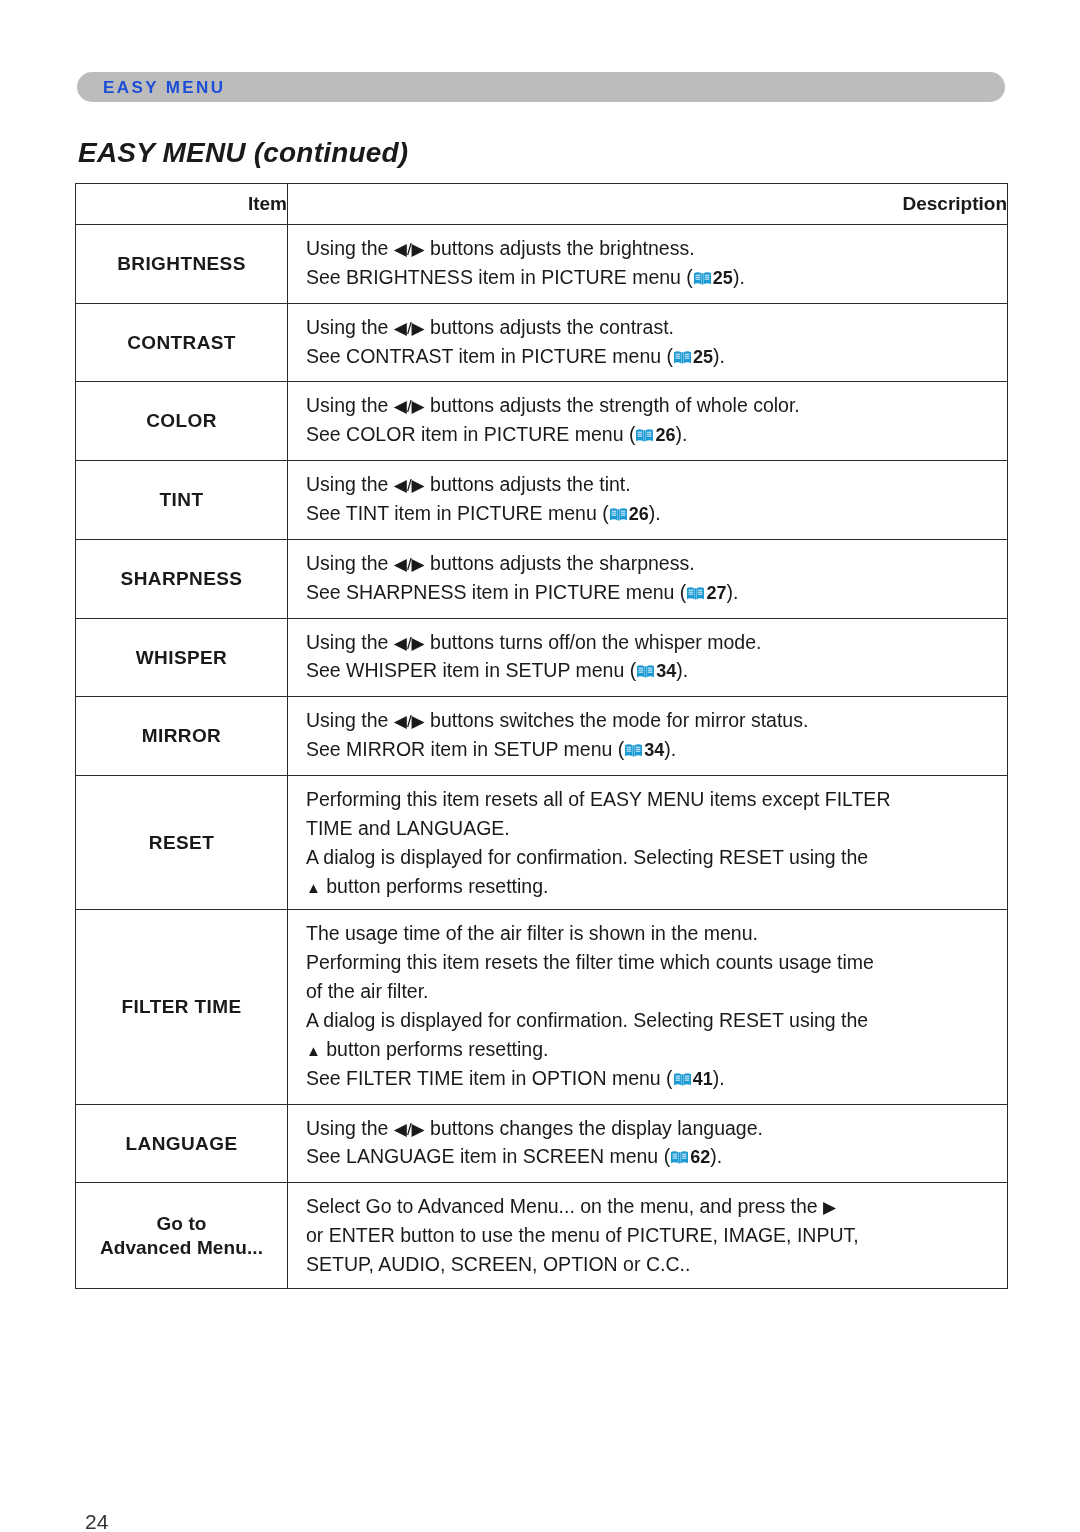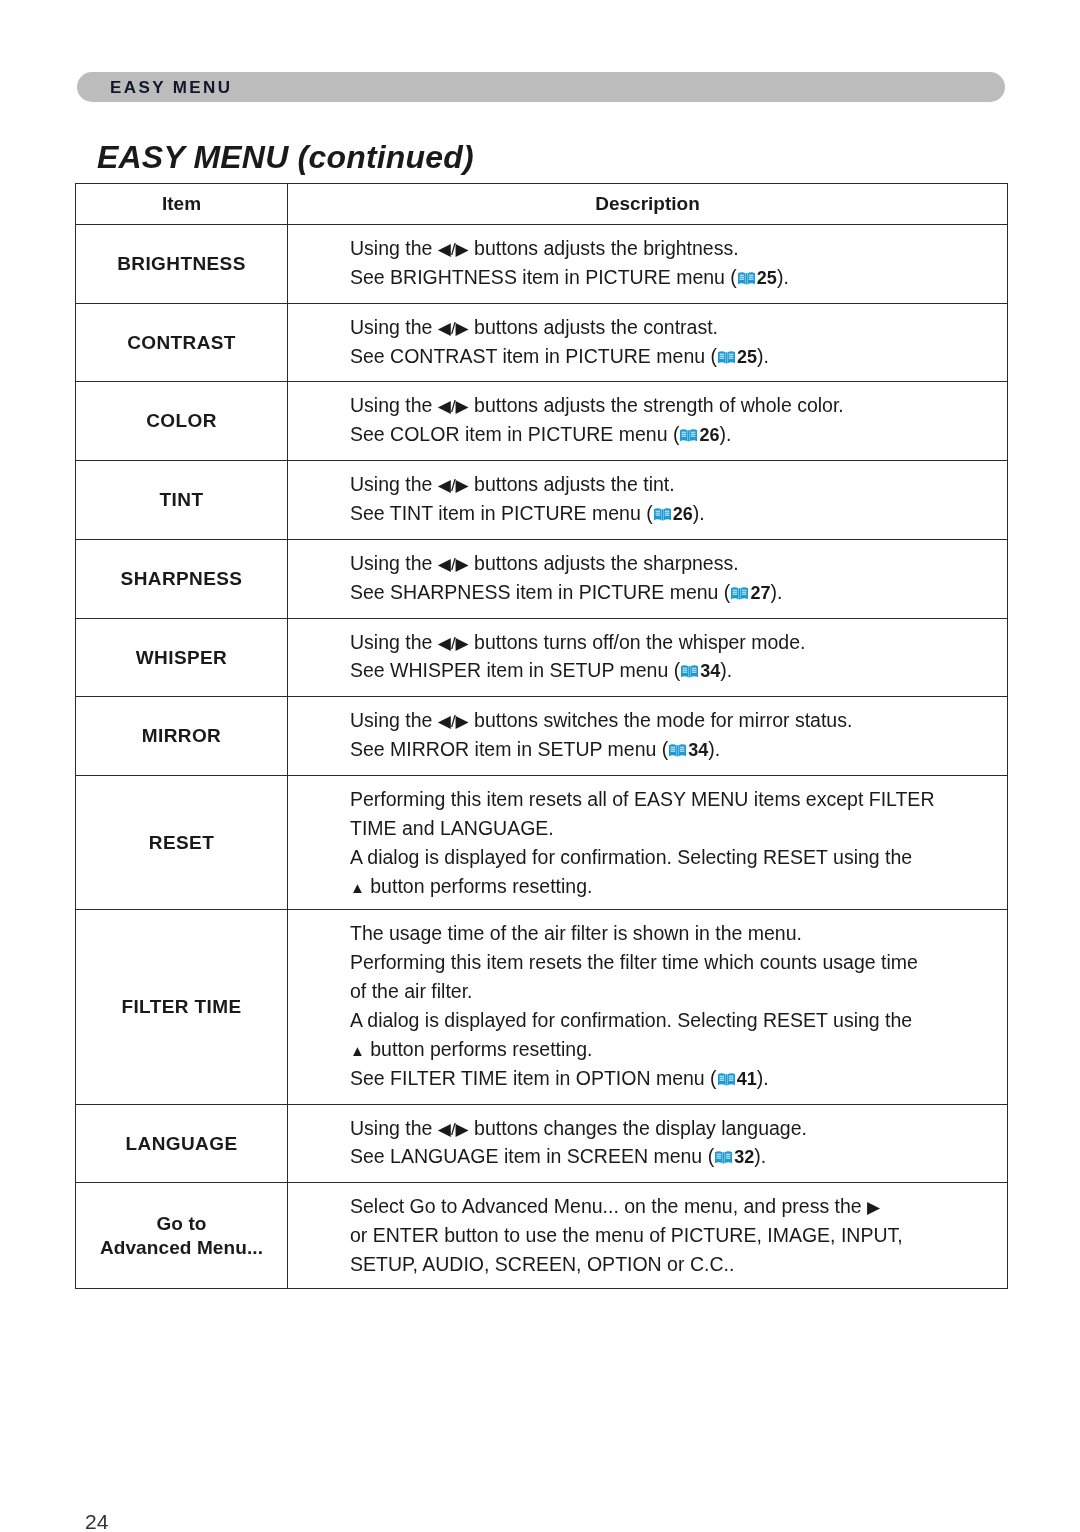--- a/index.html
+++ b/index.html
@@ -22,39 +22,38 @@
     left: 77px;
     top: 72px;
     width: 928px;
     height: 30px;
     background: #bcbcbc;
     border-radius: 15px;
     display: flex;
     align-items: center;
   }
   .banner-label {
-    color: #0f172a;
+    color: #1d4ed8;
     font-size: 17px;
     font-weight: bold;
     letter-spacing: 2.4px;
-    padding-left: 33px;
+    padding-left: 26px;
     line-height: 1;
   }
 
   
   .page-title {
     position: absolute;
     left: 78px;
     top: 118px;
-    font-size: 32px;
+    font-size: 28px;
     font-weight: bold;
     font-style: italic;
     color: #1a1a1a;
     letter-spacing: 0.2px;
-    margin-left: 19px;
   }
 
   
   .spec-table {
     position: absolute;
     left: 75px;
     top: 183px;
     width: 932px;
     border-collapse: collapse;
     table-layout: fixed;
@@ -64,21 +63,21 @@
     padding: 0;
     vertical-align: middle;
   }
   .col-item { width: 212px; }
   .col-desc { width: 720px; }
 
   thead th {
     height: 40px;
     font-size: 19px;
     font-weight: bold;
-    text-align: center;
+    text-align: right;
     border-bottom: 3px solid #2b2b2b;
   }
   thead th.th-item { border-right: 1.5px solid #2b2b2b; }
 
   td.item-cell {
     text-align: center;
     font-size: 19px;
     font-weight: bold;
     letter-spacing: 0.4px;
     padding: 4px 2px;
@@ -90,21 +89,20 @@
   }
 
   td.desc-cell {
     padding: 9px 10px 9px 18px;
     font-size: 19.5px;
     line-height: 1.48;
     text-align: left;
   }
   td.desc-cell .line {
     white-space: nowrap;
-    margin-left: 44px;
   }
 
   
   .tri {
     font-size: 17px;
     line-height: 1;
     letter-spacing: 0;
   }
   .tri-up {
     font-size: 15px;
@@ -268,21 +266,21 @@
       </tr>
       <tr>
         <td class="item-cell">LANGUAGE</td>
         <td class="desc-cell">
           <div class="line"><span>Using the </span><span class="tri">◀/▶</span><span> buttons changes the display language.</span></div>
           <div class="line"><span>See LANGUAGE item in SCREEN menu (</span><span class="bookref"><span class="book-icon"><svg width="19" height="15" viewBox="0 0 19 15" aria-hidden="true">
                   <path d="M1 2.2 C3.2 1 6.3 1 8.6 2.4 L8.6 13.4 C6.3 12 3.2 12 1 13.2 Z" fill="#1b9ad4"></path>
                   <path d="M18 2.2 C15.8 1 12.7 1 10.4 2.4 L10.4 13.4 C12.7 12 15.8 12 18 13.2 Z" fill="#1b9ad4"></path>
                   <rect x="8.85" y="2.2" width="1.3" height="11.2" fill="#1b9ad4"></rect>
                   <path d="M2.6 4.2 H7.2 M2.6 6.2 H7.2 M2.6 8.2 H7.2 M11.8 4.2 H16.4 M11.8 6.2 H16.4 M11.8 8.2 H16.4" stroke="#ffffff" stroke-width="0.9" fill="none"></path>
-                </svg></span><span class="pageno">32</span></span><span>).</span></div>
+                </svg></span><span class="pageno">62</span></span><span>).</span></div>
         </td>
       </tr>
       <tr>
         <td class="item-cell mixed">Go to<br>Advanced Menu...</td>
         <td class="desc-cell">
           <div class="line"><span>Select Go to Advanced Menu... on the menu, and press the </span><span class="tri">▶</span></div>
           <div class="line"><span>or ENTER button to use the menu of PICTURE, IMAGE, INPUT,</span></div>
           <div class="line"><span>SETUP, AUDIO, SCREEN, OPTION or C.C..</span></div>
         </td>
       </tr>

